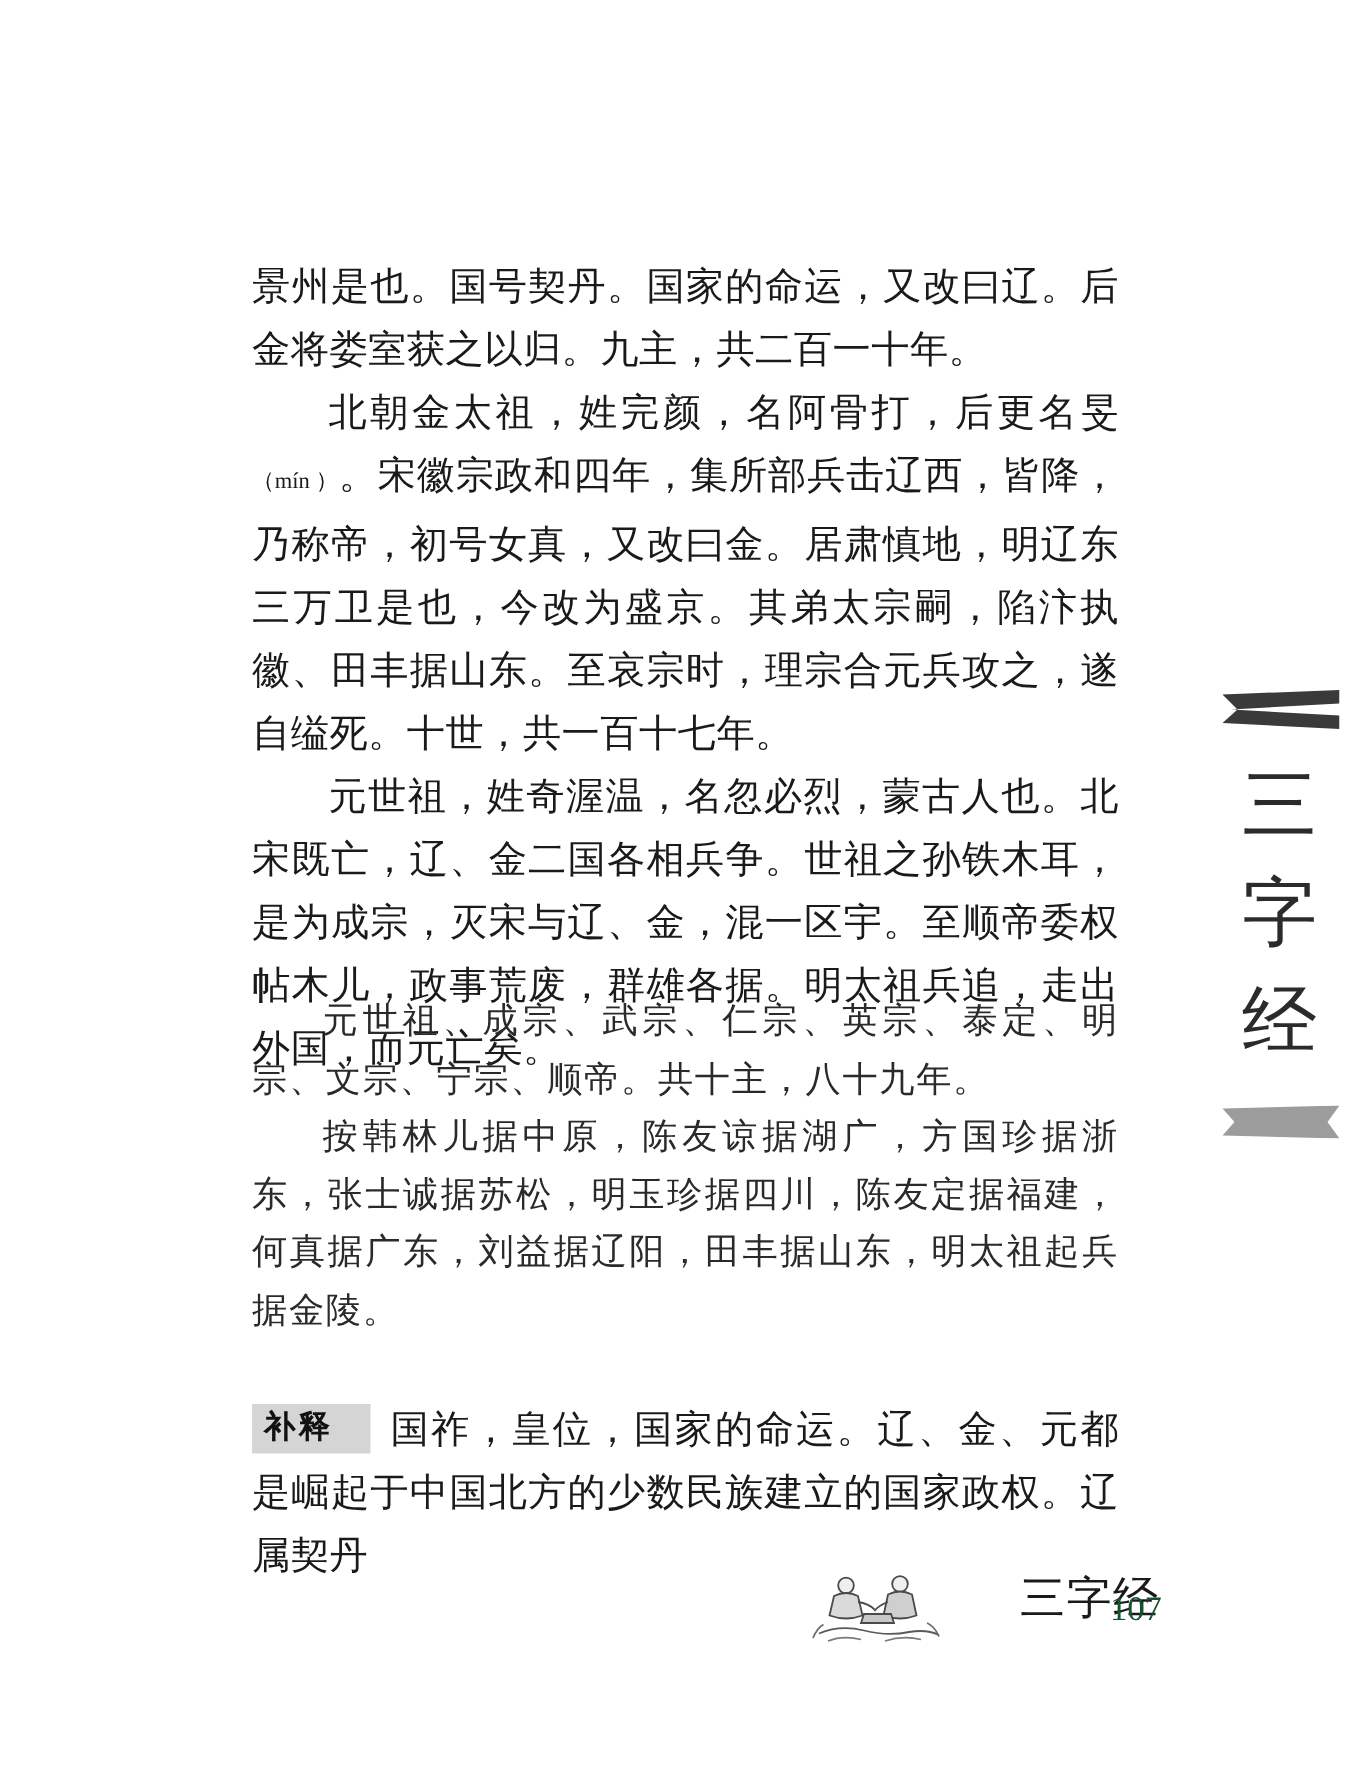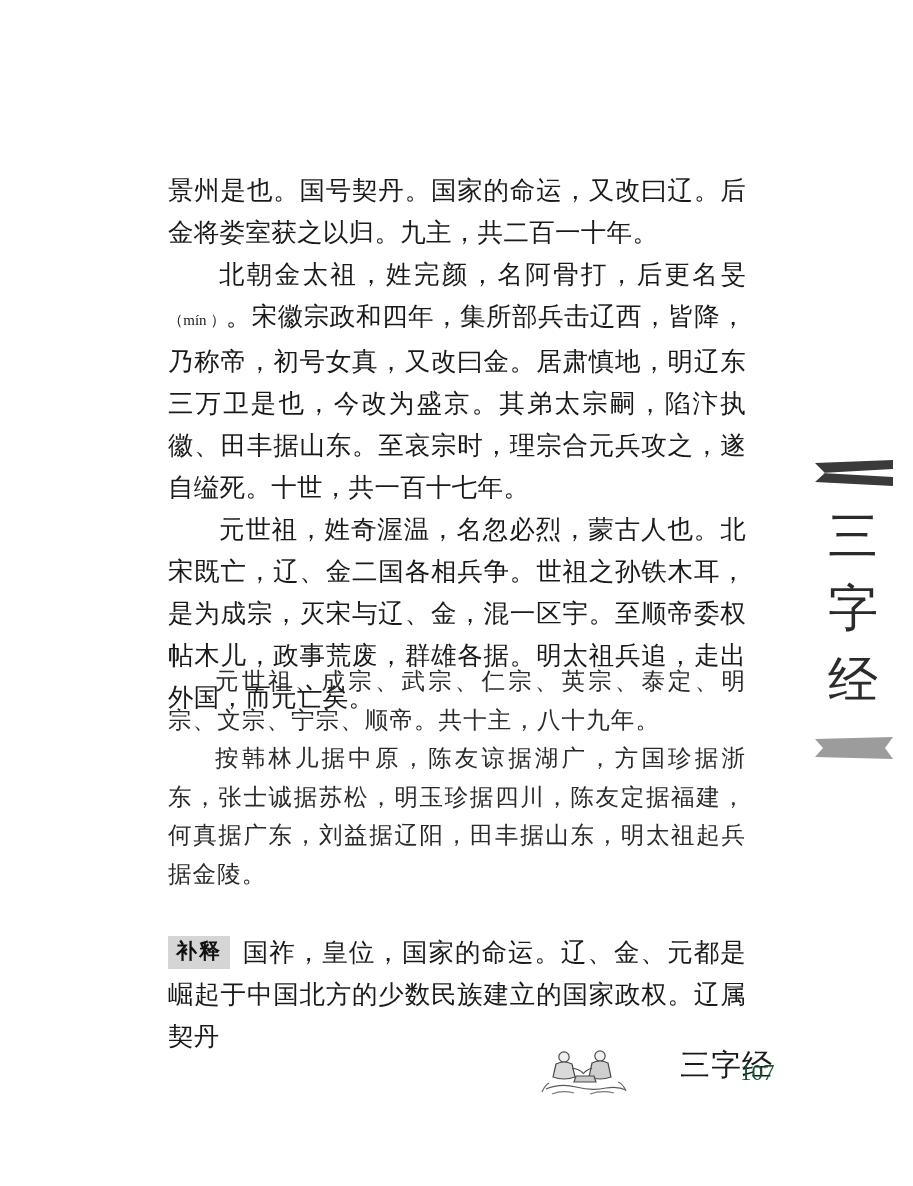--- a/index.html
+++ b/index.html
@@ -82,21 +82,21 @@
     letter-spacing: 0.3px;
     text-align: justify;
     text-justify: inter-ideograph;
   }
   .tag {
     display: inline-block;
     background: #d5d5d5;
     color: #111;
     font-size: 21px;
     line-height: 1;
-    padding: 5px 8px 7px 8px;
+    padding: 5px 25px 7px 8px;
     margin-right: 12px;
     vertical-align: 3px;
     letter-spacing: 2px;
     font-family: "Liberation Serif", serif;
     font-weight: bold;
   }
 
   
   .side-title {
     position: absolute;

